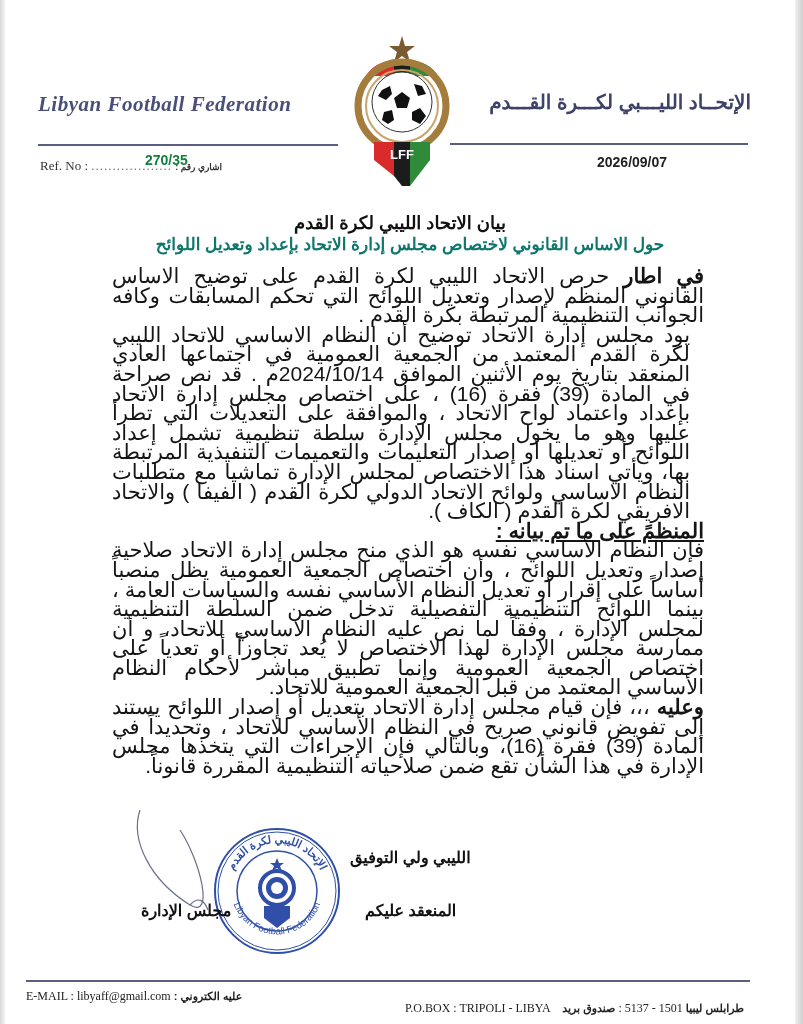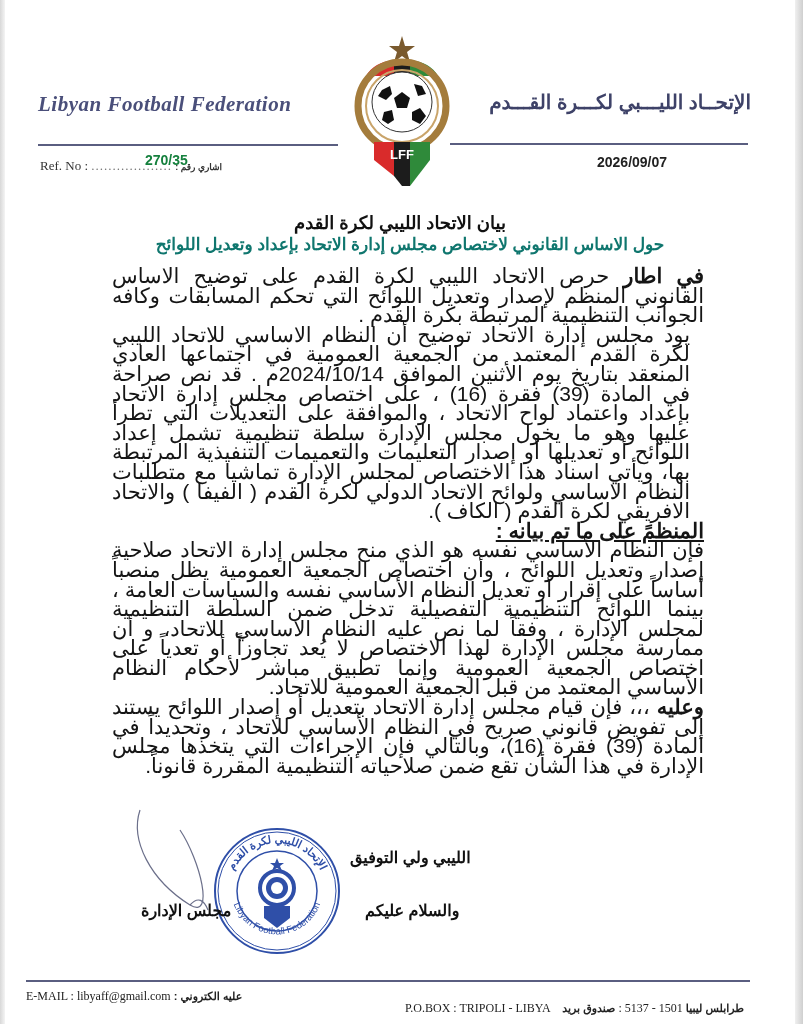--- a/index.html
+++ b/index.html
@@ -142,21 +142,21 @@
     <textPath href="#stampBottom" startOffset="50%" text-anchor="middle">Libyan Football Federation</textPath>
   </text>
   <polygon points="65,32 67,37 72,37 68,40 70,45 65,42 60,45 62,40 58,37 63,37" fill="#2f4fa8"></polygon>
   <circle cx="65" cy="62" r="17" fill="none" stroke="#2f4fa8" stroke-width="4"></circle>
   <circle cx="65" cy="62" r="11" fill="#2f4fa8"></circle>
   <circle cx="65" cy="62" r="6" fill="#ffffff"></circle>
   <path d="M52,80 L78,80 L78,92 L65,102 L52,92 Z" fill="#2f4fa8"></path>
 </svg>
 
 <div class="closing1">الليبي ولي التوفيق</div>
-<div class="closing2">والسلام عليكم</div>
+<div class="closing2">المنعقد عليكم</div>
 <div class="board">مجلس الإدارة</div>
 
 <div class="rule-footer"></div>
 <div class="footer-left">
   <span>E-MAIL :</span>
   <span>libyaff@gmail.com</span>
   <span class="ar-bold">: عليه الكتروني</span>
 </div>
 <div class="footer-right">
   <span>P.O.BOX : TRIPOLI - LIBYA</span>

